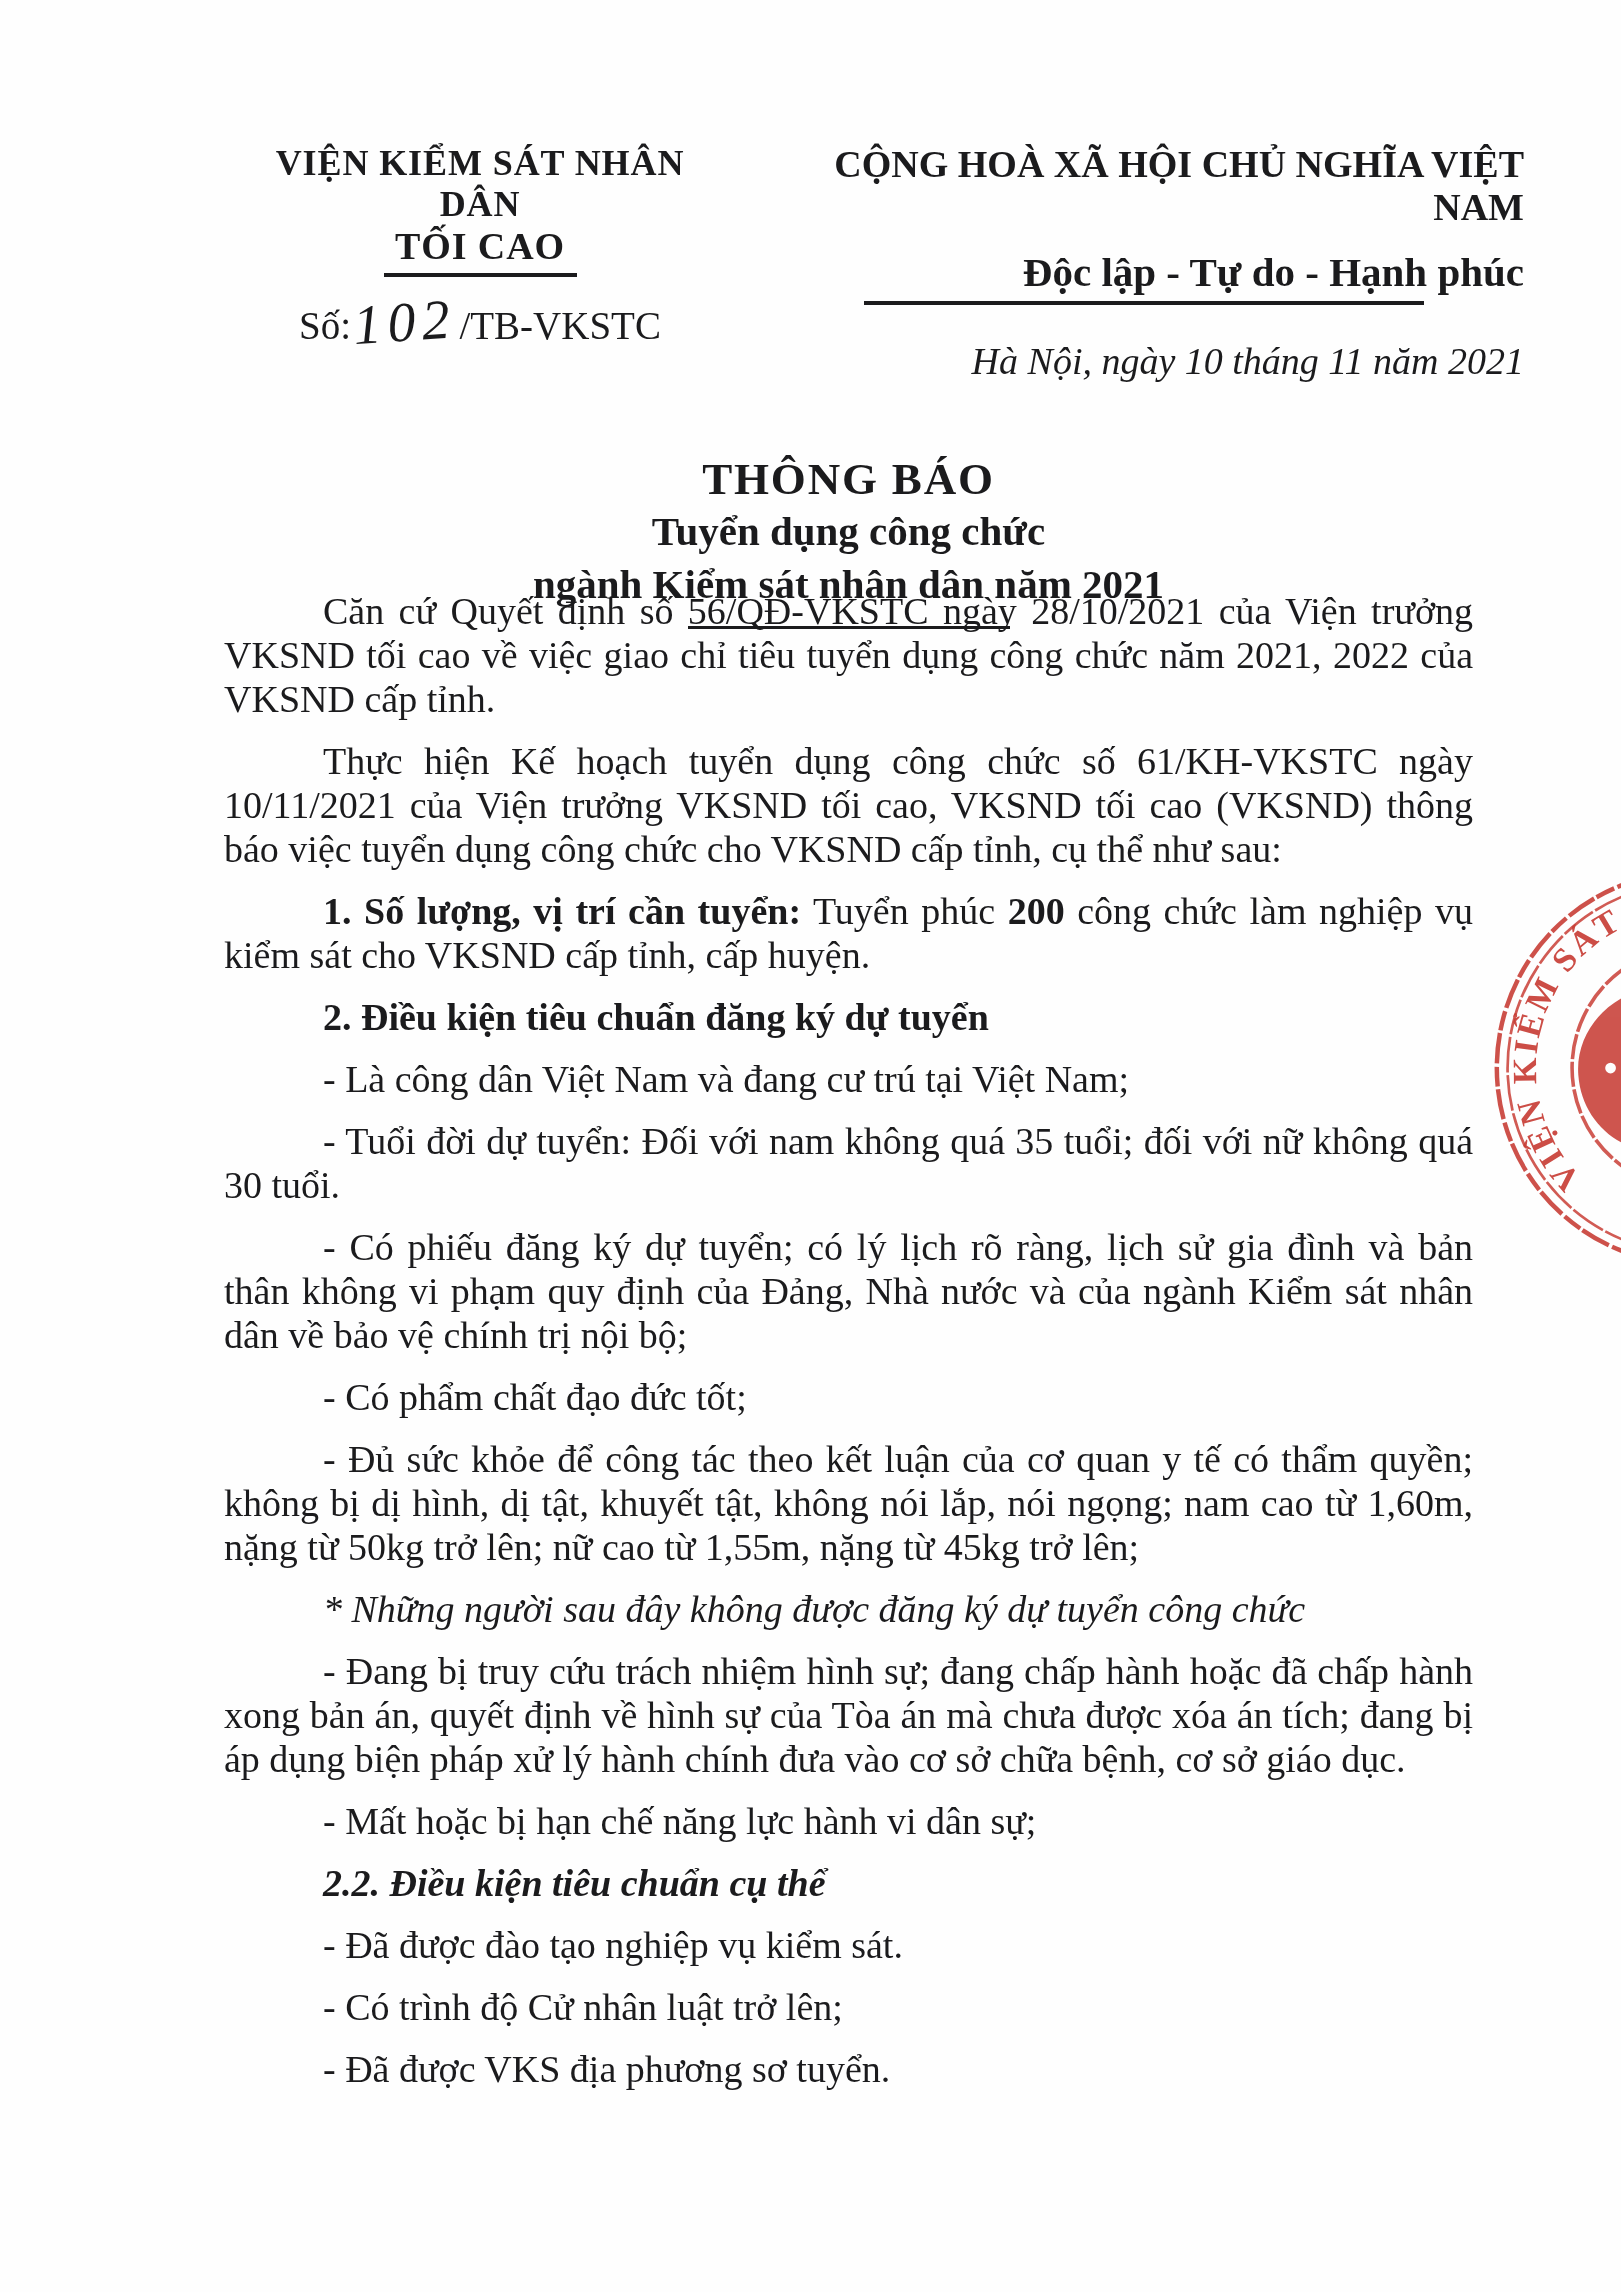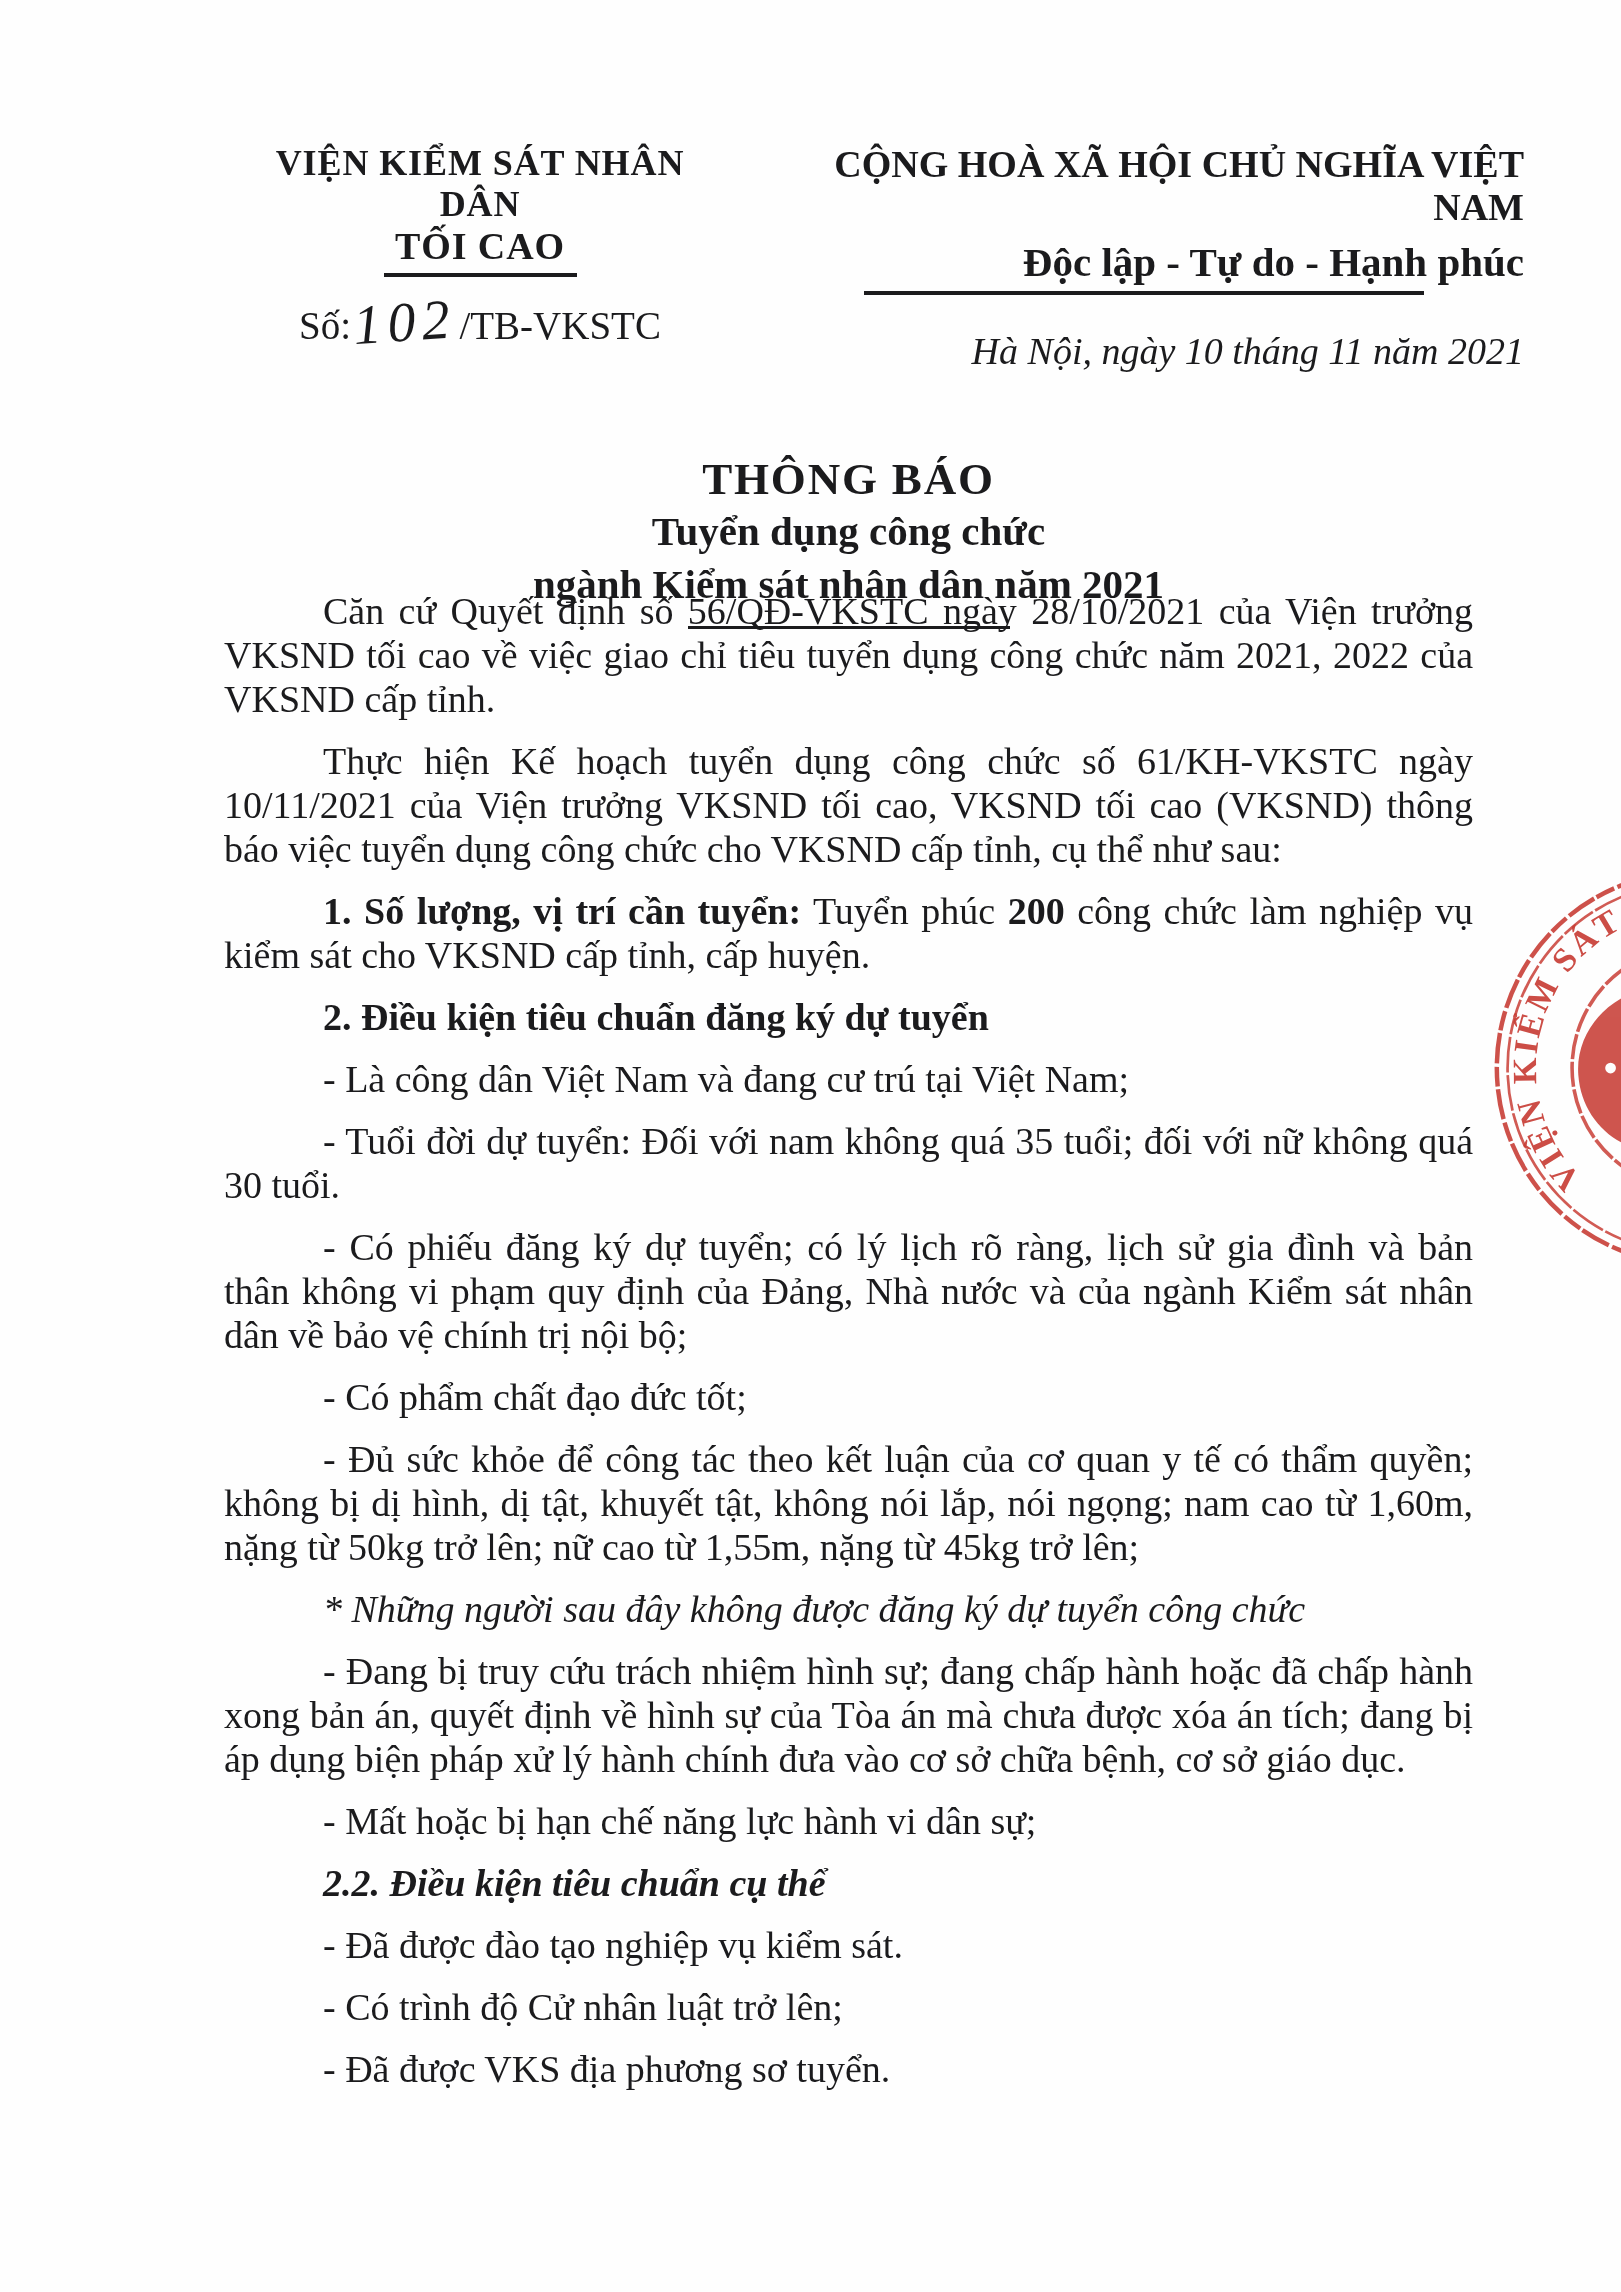--- a/index.html
+++ b/index.html
@@ -23,21 +23,21 @@
   .agency-rule{width:193px;margin:5.4px auto 0;}
   .doc-number{margin-top:10.7px;font-size:39px;white-space:nowrap;}
   .handwritten{
     display:inline-block;
     font-size:56px;font-style:italic;
     letter-spacing:6.3px;
     transform:rotate(-4deg) translateY(1.8px);
     margin:0 3.6px 0 1.8px;
   }
   .motto-line1{font-weight:bold;font-size:38px;line-height:43px;}
-  .motto-line2{font-weight:bold;font-size:41px;line-height:48px;margin-top:9px;}
+  .motto-line2{font-weight:bold;font-size:41px;line-height:48px;margin-top:19px;}
   .motto-rule{width:560px;margin:5.4px auto 0;}
   .dateline{font-style:italic;font-size:38px;margin-top:34px;}
   
   .title-block{position:absolute;top:419px;left:224px;width:1249px;text-align:center;margin-top:36px;}
   .title-main{font-weight:bold;font-size:45px;line-height:48px;letter-spacing:1.8px;}
   .title-sub{font-weight:bold;font-size:41px;line-height:47px;margin-top:5.4px;}
   .title-rule{width:322px;margin:18px auto 0;}
   
   .body-text{
     position:absolute;top:571px;left:224px;width:1249px;

